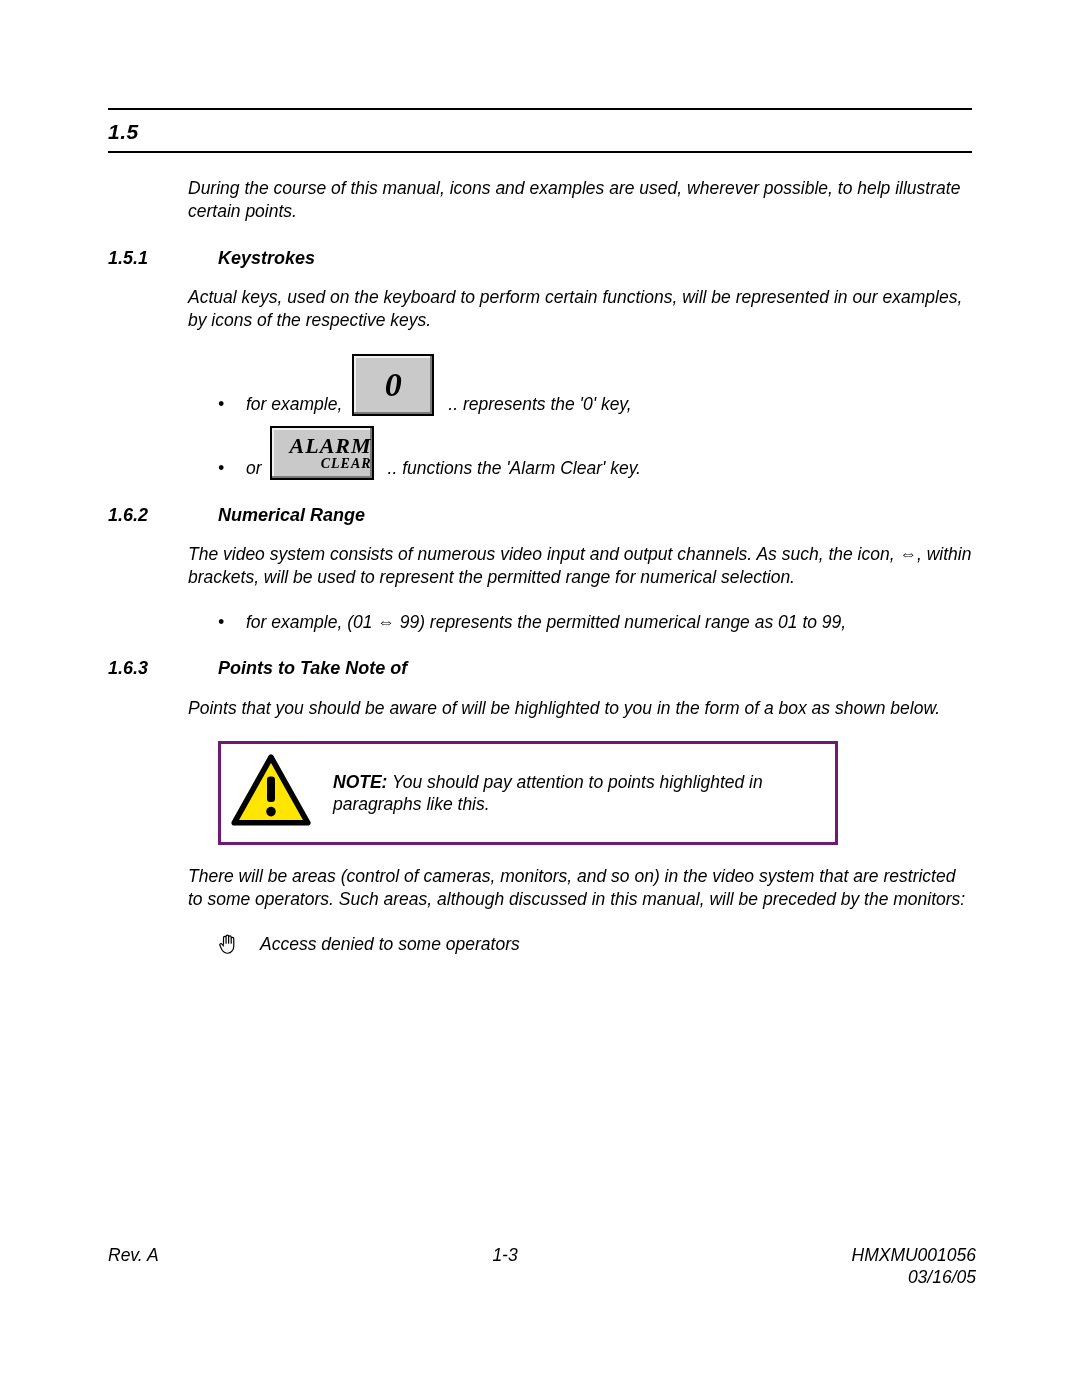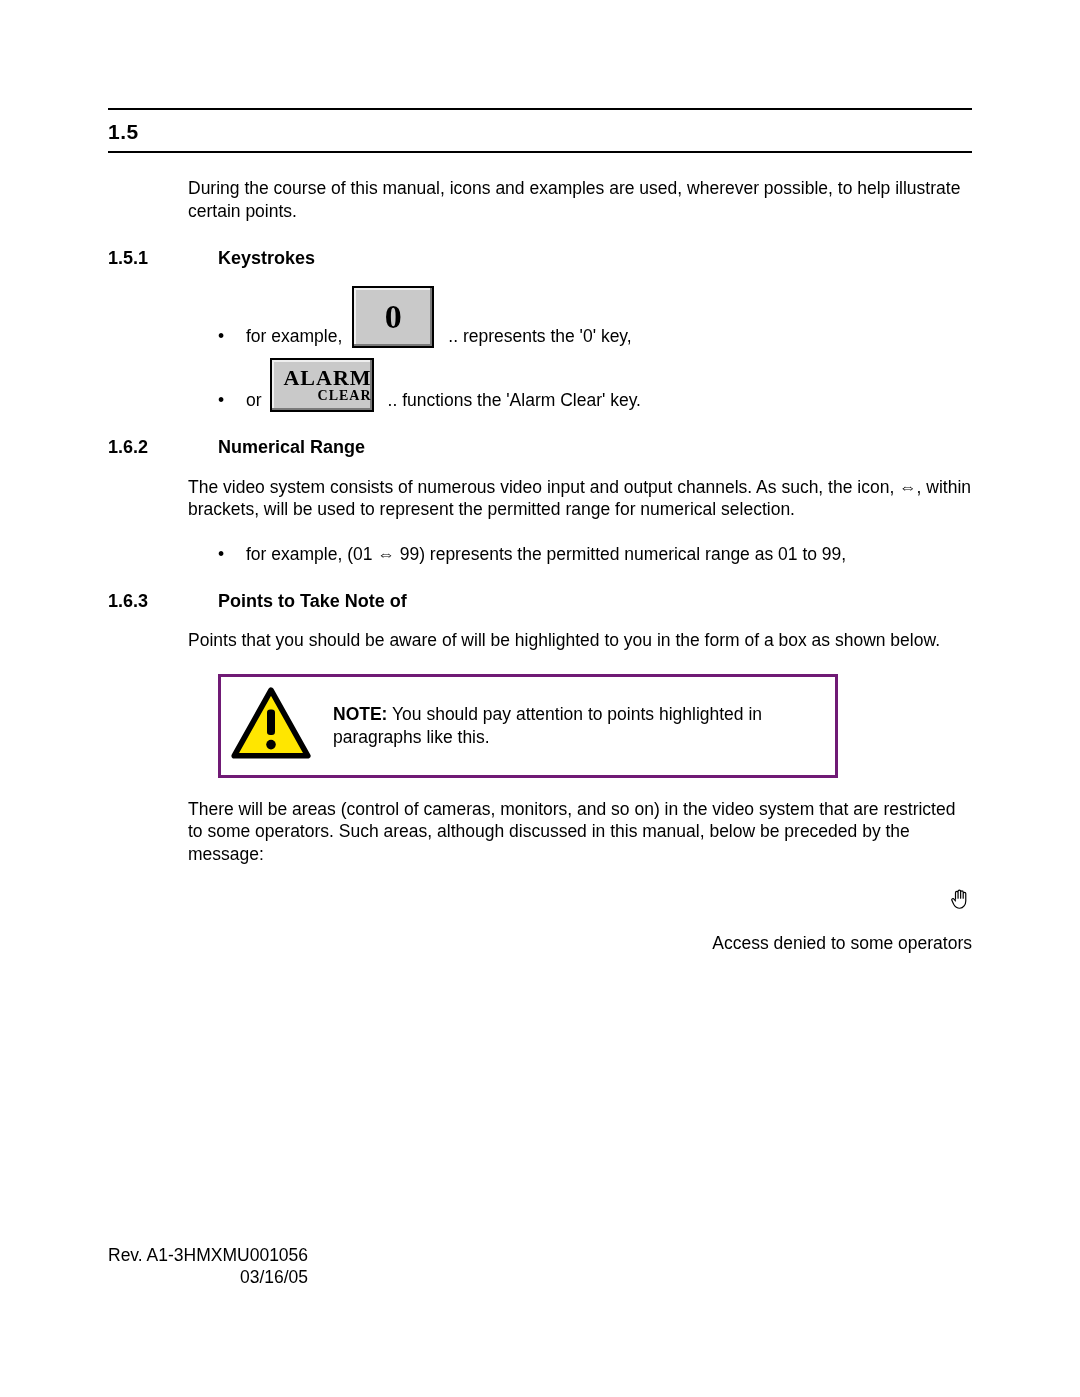--- a/index.html
+++ b/index.html
@@ -11,20 +11,21 @@
     color: #000;
     font-size: 17.5px;
     line-height: 1.3;
   }
   .page {
     width: 1080px;
     height: 1397px;
     position: relative;
     box-sizing: border-box;
     padding: 108px 108px 0 108px;
+    font-style: italic;
   }
   .rule-top {
     border-bottom: 2px solid #000;
     margin-bottom: 8px;
   }
   .h1row {
     display: flex;
     align-items: baseline;
     font-weight: bold;
     font-size: 21px;
@@ -94,34 +95,34 @@
     box-sizing: border-box;
     margin-bottom: 20px;
   }
   .note-box .icon { flex: 0 0 80px; }
   .note-box .txt { flex: 1; }
   .note-box .txt strong { font-weight: bold; }
 
   .access-row {
     margin-left: 110px;
     display: flex;
-    align-items: flex-end;
+    align-items: flex-start;
     gap: 20px;
-    flex-direction: column;
   }
   .hand {
     width: 22px; height: 24px; flex: 0 0 22px;
   }
 
   .footer {
     position: absolute;
     left: 108px;
-    right: 115px;
+    right: 104px;
     bottom: 108px;
     display: flex;
+    justify-content: space-between;
     font-size: 17.5px;
   }
   .footer .right { text-align: right; }
 </style>
 </head>
 <body>
 
 <div class="page">
 
   <div class="rule-top"></div>
@@ -129,20 +130,21 @@
     <span class="h1num">1.5</span>
   </div>
   <div class="rule-bottom"></div>
 
   <div class="body-indent para">During the course of this manual, icons and examples are used, wherever possible, to help illustrate certain points.</div>
 
   <div class="h2row">
     <span class="h2num">1.5.1</span>
     <span>Keystrokes</span>
   </div>
+  <div class="body-indent para">Actual keys, used on the keyboard to perform certain functions, will be represented in our examples, by icons of the respective keys.</div>
 
   <div class="bullets">
     <div class="bullet-row">
       <span class="bullet">•</span>
       <span class="bullet-content">
         <span>for example,</span>
         <span class="key key-0">
             <span>0</span>
           </span>
         <span>.. represents the '0' key,</span>
@@ -185,21 +187,21 @@
         <polygon points="50,4 96,86 4,86" fill="#ffe600" stroke="#000" stroke-width="7" stroke-linejoin="round"></polygon>
         <rect x="45" y="28" width="10" height="32" rx="4" fill="#000"></rect>
         <circle cx="50" cy="72" r="6" fill="#000"></circle>
       </svg>
     </div>
     <div class="txt">
       <strong>NOTE:</strong><span>  You should pay attention to points highlighted in paragraphs like this.</span>
     </div>
   </div>
 
-  <div class="body-indent para">There will be areas (control of cameras, monitors, and so on) in the video system that are restricted to some operators.  Such areas, although discussed in this manual, below be preceded by the message:</div>
+  <div class="body-indent para">There will be areas (control of cameras, monitors, and so on) in the video system that are restricted to some operators.  Such areas, although discussed in this manual, will be preceded by the monitors:</div>
 
   <div class="access-row">
     <span class="hand">
       <svg viewBox="0 0 24 26" width="22" height="24">
         <path d="M6 12 V5 a1.4 1.4 0 0 1 2.8 0 V11 M8.8 11 V3.6 a1.4 1.4 0 0 1 2.8 0 V11 M11.6 11 V4.4 a1.4 1.4 0 0 1 2.8 0 V11 M14.4 11 V6 a1.4 1.4 0 0 1 2.8 0 V14 c0 4 -2.6 8 -6.6 8 c-3 0 -5 -1.6 -6.6 -4.4 L2 13.4 a1.4 1.4 0 0 1 2.4 -1.4 L6 14" fill="none" stroke="#000" stroke-width="1.3" stroke-linecap="round" stroke-linejoin="round"></path>
       </svg>
     </span>
     <span>Access denied to some operators</span>
   </div>
 

